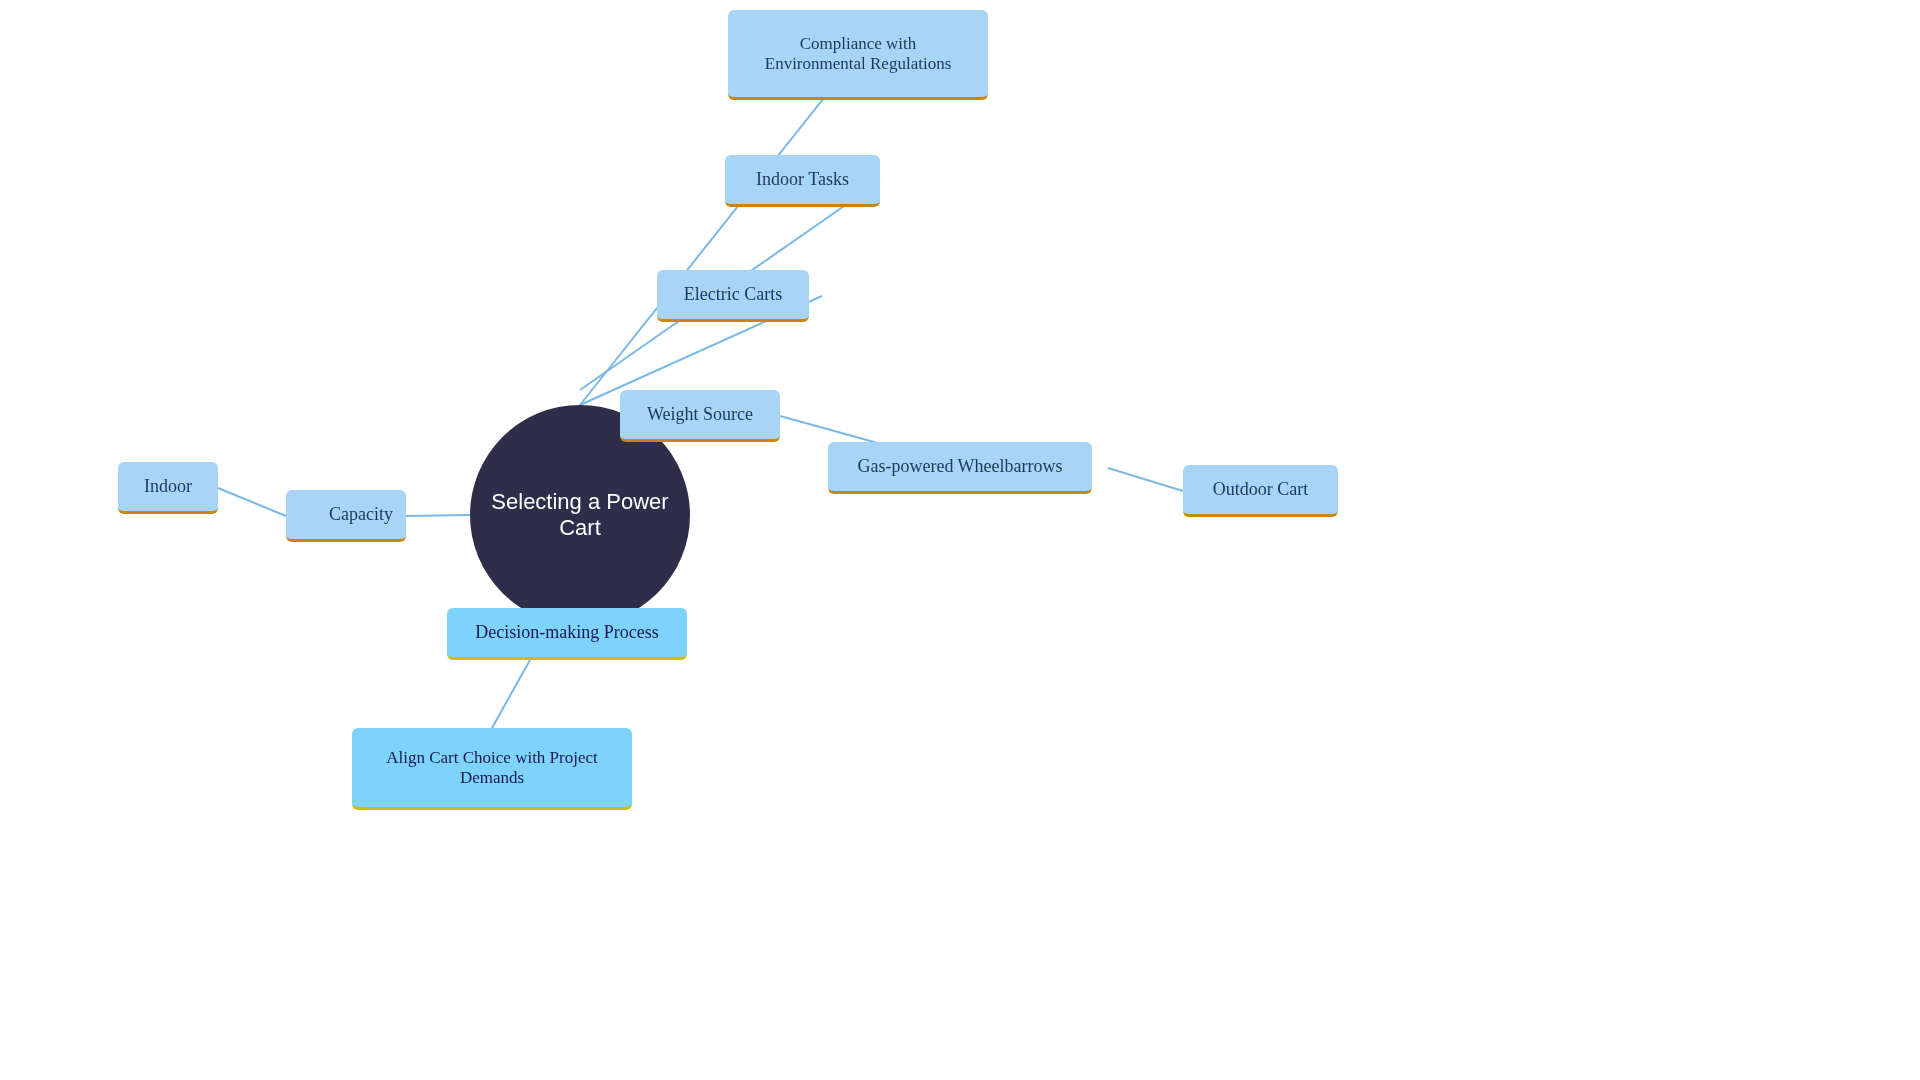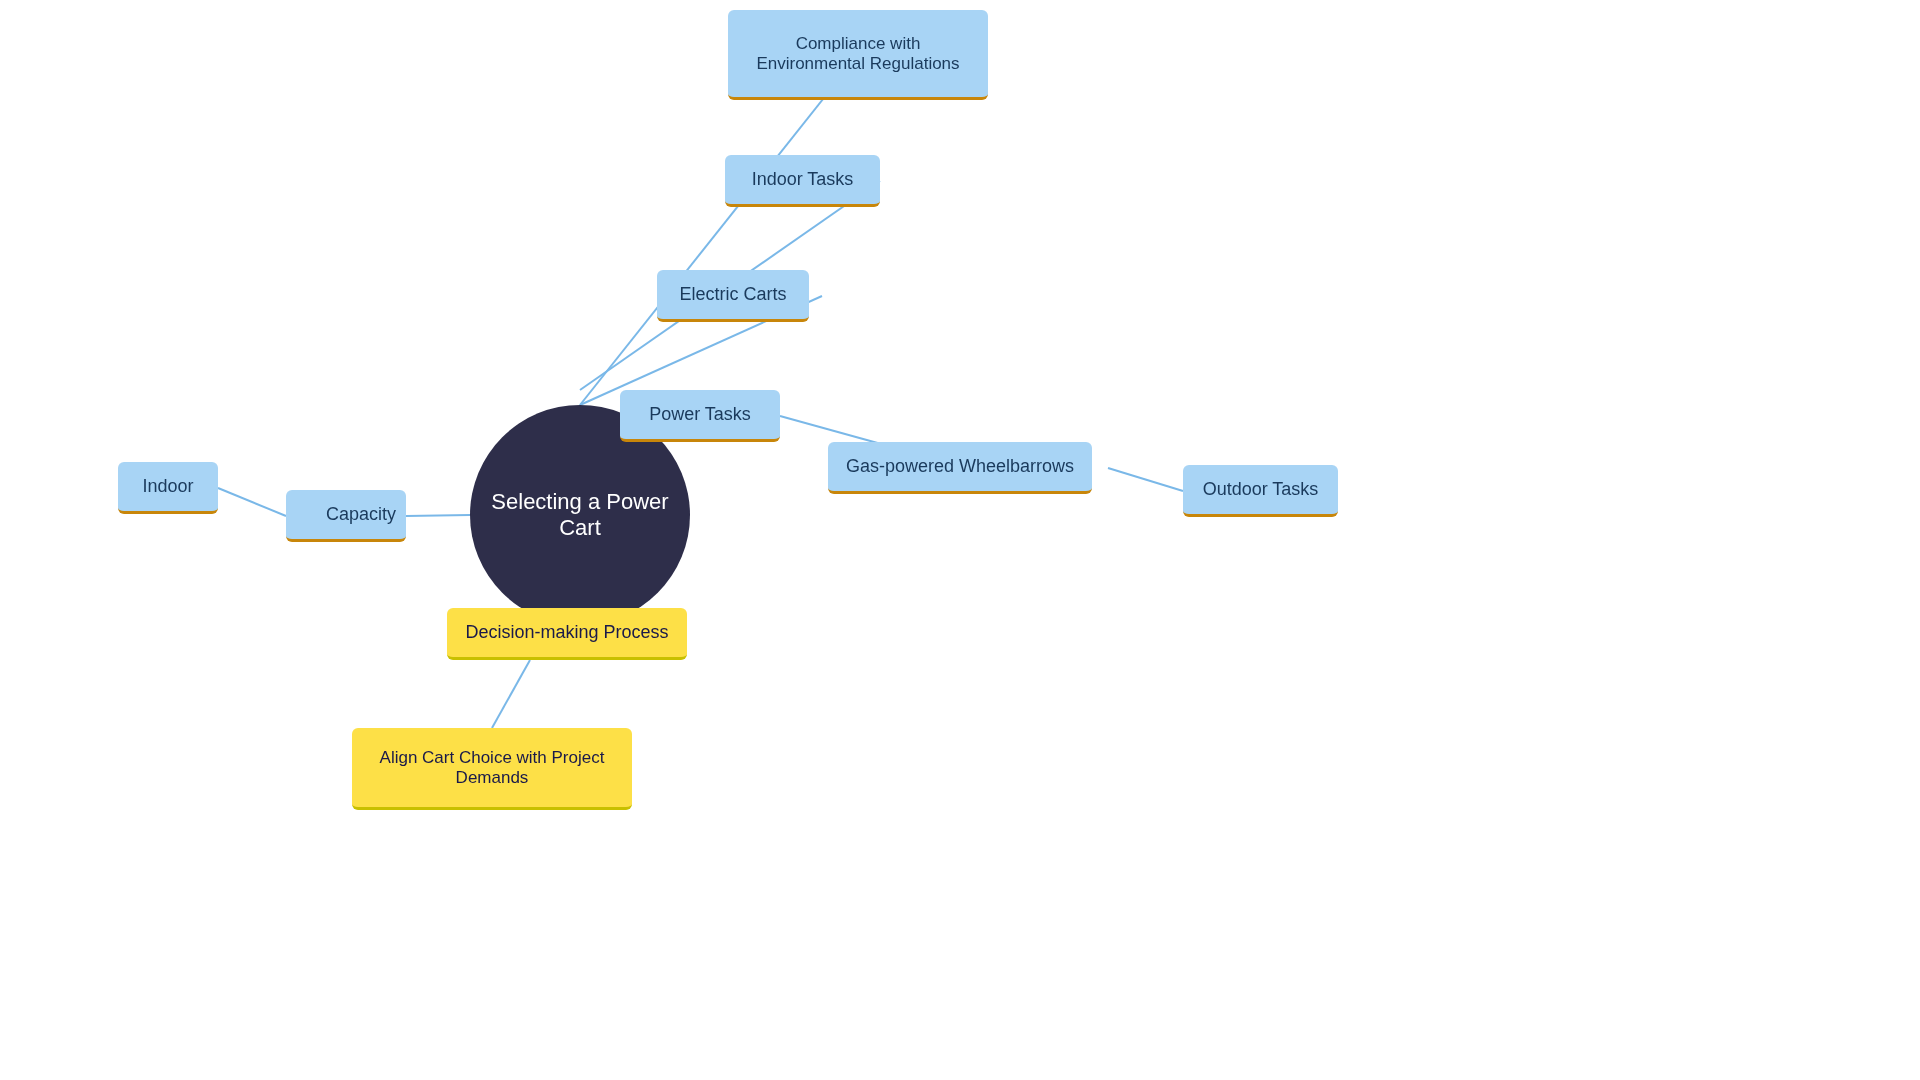--- a/index.html
+++ b/index.html
@@ -21,28 +21,29 @@
     .node {
       position: absolute;
       display: flex;
       align-items: center;
       justify-content: center;
       text-align: center;
       border-radius: 6px;
       font-size: 18px;
       font-weight: 500;
       padding: 10px 16px;
+      font-family: Liberation Serif, serif;
     }
     .node-blue {
       background: #a8d4f5;
       color: #1a3a5c;
       border-bottom: 3px solid #c8860a;
     }
     .node-purple {
-      background: #fde047;
+      background: #7dd3fc;
       color: #1a1a4a;
       border-bottom: 3px solid #c8c000;
     }
     .center-node {
       position: absolute;
       border-radius: 50%;
       background: #2e2e4a;
       color: #ffffff;
       display: flex;
       align-items: center;
@@ -70,19 +71,19 @@
     <line x1="530" y1="660" x2="492" y2="728" stroke="#7ab8e8" stroke-width="2"></line>
   </svg>
 
 <div class="center-node" id="center-node" style="left: 470px; top: 405px;">
   <span>Selecting a Power Cart</span>
 </div>
 
 <div class="node node-blue" style="left: 728px; top: 10px; width: 260px; min-height: 90px; font-size: 17px;">Compliance with<br>Environmental Regulations</div>
 <div class="node node-blue" style="left: 725px; top: 155px; width: 155px; min-height: 52px; font-size: 18px;">Indoor Tasks</div>
 <div class="node node-blue" style="left: 657px; top: 270px; width: 152px; min-height: 52px; font-size: 18px;">Electric Carts</div>
-<div class="node node-blue" style="left: 620px; top: 390px; width: 160px; min-height: 52px; font-size: 18px;">Power Tasks</div>
+<div class="node node-blue" style="left: 620px; top: 390px; width: 160px; min-height: 52px; font-size: 18px;">Weight Source</div>
 <div class="node node-blue" style="left: 828px; top: 442px; width: 264px; min-height: 52px; font-size: 18px;">Gas-powered Wheelbarrows</div>
-<div class="node node-blue" style="left: 1183px; top: 465px; width: 155px; min-height: 52px; font-size: 18px;">Outdoor Tasks</div>
+<div class="node node-blue" style="left: 1183px; top: 465px; width: 155px; min-height: 52px; font-size: 18px;">Outdoor Cart</div>
 <div class="node node-blue" style="left: 286px; top: 490px; width: 120px; min-height: 52px; font-size: 18px; padding-left: 46px;">Capacity</div>
 <div class="node node-blue" style="left: 118px; top: 462px; width: 100px; min-height: 52px; font-size: 18px;">Indoor</div>
 <div class="node node-purple" style="left: 447px; top: 608px; width: 240px; min-height: 52px; font-size: 18px;">Decision-making Process</div>
 <div class="node node-purple" style="left: 352px; top: 728px; width: 280px; min-height: 82px; font-size: 17px;">Align Cart Choice with Project<br>Demands</div>
 
 </body></html>

